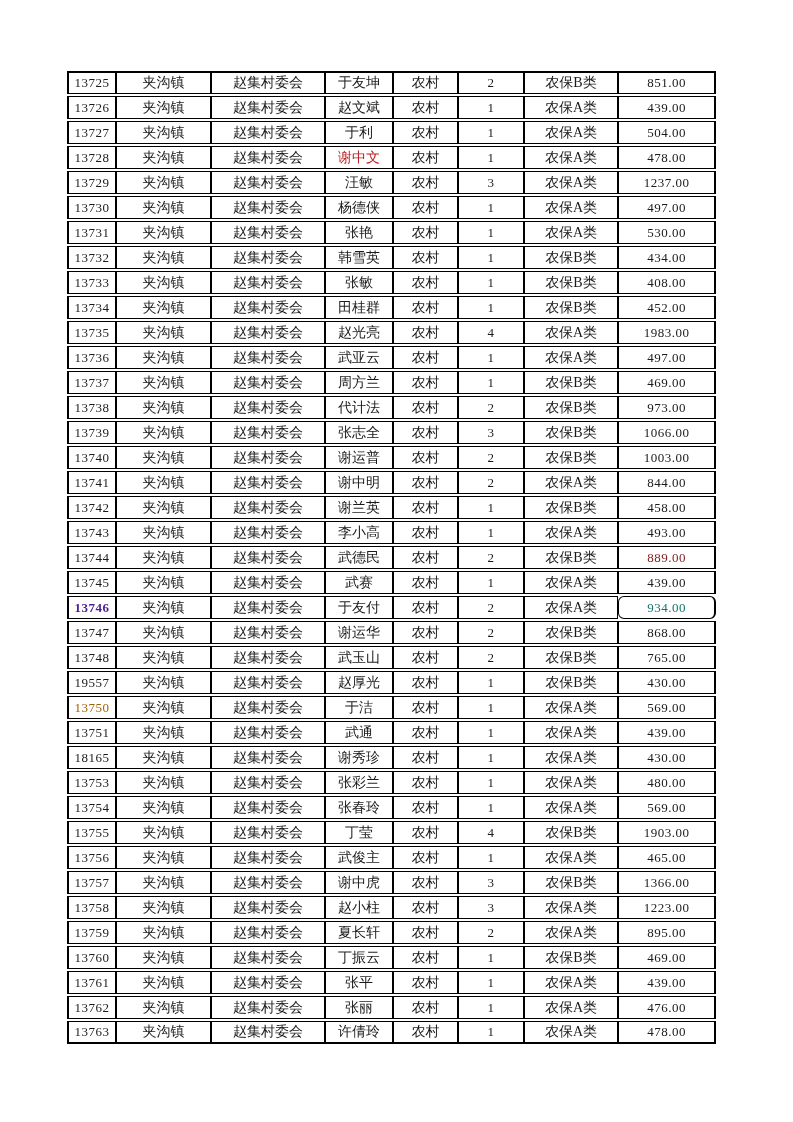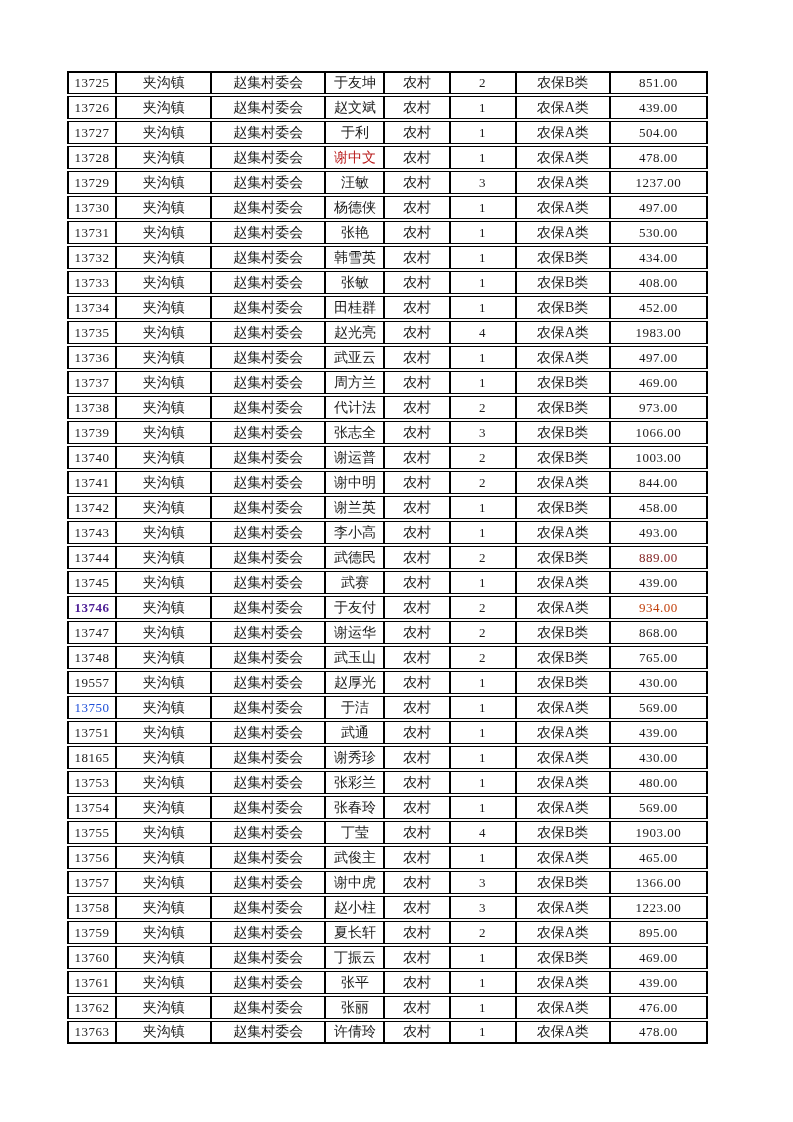--- a/index.html
+++ b/index.html
@@ -44,21 +44,21 @@
     overflow: hidden;
     padding: 0 2px;
   }
   .num {
     font-size: 13px;
     letter-spacing: 0.5px;
   }
   .c0 { width: 49px; }
   .c1 { width: 95px; }
   .c2 { width: 114px; }
-  .c3 { width: 59px; }
+  .c3 { width: 68px; }
   .c4 { width: 65px; }
   .c5 { width: 66px; }
   .c6 { width: 94px; }
   .c7 { width: 98px; }
   .row .cell:first-child { border-left-width: 2px; }
   .row .cell:last-child  { border-right-width: 2px; }
   .row:first-child .cell { border-top-width: 2px; }
   .row:last-child .cell  { border-bottom-width: 2px; }
 </style>
 </head>
@@ -277,21 +277,21 @@
     <div class="cell c7 num" style="border-color: rgb(0, 0, 0); color: rgb(26, 26, 26);">439.00</div>
   </div>
       <div class="row">
     <div class="cell c0 num" style="border-color: rgb(0, 0, 0); color: #4c1d95; font-weight: bold;">13746</div>
     <div class="cell c1" style="border-color: rgb(0, 0, 0); color: rgb(26, 26, 26);">夹沟镇</div>
     <div class="cell c2" style="border-color: rgb(0, 0, 0); color: rgb(26, 26, 26);">赵集村委会</div>
     <div class="cell c3" style="border-color: rgb(0, 0, 0); color: rgb(26, 26, 26);">于友付</div>
     <div class="cell c4" style="border-color: rgb(0, 0, 0); color: rgb(26, 26, 26);">农村</div>
     <div class="cell c5 num" style="border-color: rgb(0, 0, 0); color: rgb(26, 26, 26);">2</div>
     <div class="cell c6" style="border-color: rgb(0, 0, 0); color: rgb(26, 26, 26);">农保A类</div>
-    <div class="cell c7 num" style="border-color: rgb(0, 0, 0); color: #c2410c;">934.00</div>
+    <div class="cell c7 num" style="border-color: rgb(0, 0, 0); color: #0f766e; border-radius: 6px;">934.00</div>
   </div>
       <div class="row">
     <div class="cell c0 num" style="border-color: rgb(0, 0, 0); color: rgb(26, 26, 26);">13747</div>
     <div class="cell c1" style="border-color: rgb(0, 0, 0); color: rgb(26, 26, 26);">夹沟镇</div>
     <div class="cell c2" style="border-color: rgb(0, 0, 0); color: rgb(26, 26, 26);">赵集村委会</div>
     <div class="cell c3" style="border-color: rgb(0, 0, 0); color: rgb(26, 26, 26);">谢运华</div>
     <div class="cell c4" style="border-color: rgb(0, 0, 0); color: rgb(26, 26, 26);">农村</div>
     <div class="cell c5 num" style="border-color: rgb(0, 0, 0); color: rgb(26, 26, 26);">2</div>
     <div class="cell c6" style="border-color: rgb(0, 0, 0); color: rgb(26, 26, 26);">农保B类</div>
     <div class="cell c7 num" style="border-color: rgb(0, 0, 0); color: rgb(26, 26, 26);">868.00</div>
@@ -310,21 +310,21 @@
     <div class="cell c0 num" style="border-color: rgb(0, 0, 0); color: rgb(26, 26, 26);">19557</div>
     <div class="cell c1" style="border-color: rgb(0, 0, 0); color: rgb(26, 26, 26);">夹沟镇</div>
     <div class="cell c2" style="border-color: rgb(0, 0, 0); color: rgb(26, 26, 26);">赵集村委会</div>
     <div class="cell c3" style="border-color: rgb(0, 0, 0); color: rgb(26, 26, 26);">赵厚光</div>
     <div class="cell c4" style="border-color: rgb(0, 0, 0); color: rgb(26, 26, 26);">农村</div>
     <div class="cell c5 num" style="border-color: rgb(0, 0, 0); color: rgb(26, 26, 26);">1</div>
     <div class="cell c6" style="border-color: rgb(0, 0, 0); color: rgb(26, 26, 26);">农保B类</div>
     <div class="cell c7 num" style="border-color: rgb(0, 0, 0); color: rgb(26, 26, 26);">430.00</div>
   </div>
       <div class="row">
-    <div class="cell c0 num" style="border-color: rgb(0, 0, 0); color: #1d4ed8;">13750</div>
+    <div class="cell c0 num" style="border-color: rgb(0, 0, 0); color: #a16207;">13750</div>
     <div class="cell c1" style="border-color: rgb(0, 0, 0); color: rgb(26, 26, 26);">夹沟镇</div>
     <div class="cell c2" style="border-color: rgb(0, 0, 0); color: rgb(26, 26, 26);">赵集村委会</div>
     <div class="cell c3" style="border-color: rgb(0, 0, 0); color: rgb(26, 26, 26);">于洁</div>
     <div class="cell c4" style="border-color: rgb(0, 0, 0); color: rgb(26, 26, 26);">农村</div>
     <div class="cell c5 num" style="border-color: rgb(0, 0, 0); color: rgb(26, 26, 26);">1</div>
     <div class="cell c6" style="border-color: rgb(0, 0, 0); color: rgb(26, 26, 26);">农保A类</div>
     <div class="cell c7 num" style="border-color: rgb(0, 0, 0); color: rgb(26, 26, 26);">569.00</div>
   </div>
       <div class="row">
     <div class="cell c0 num" style="border-color: rgb(0, 0, 0); color: rgb(26, 26, 26);">13751</div>

